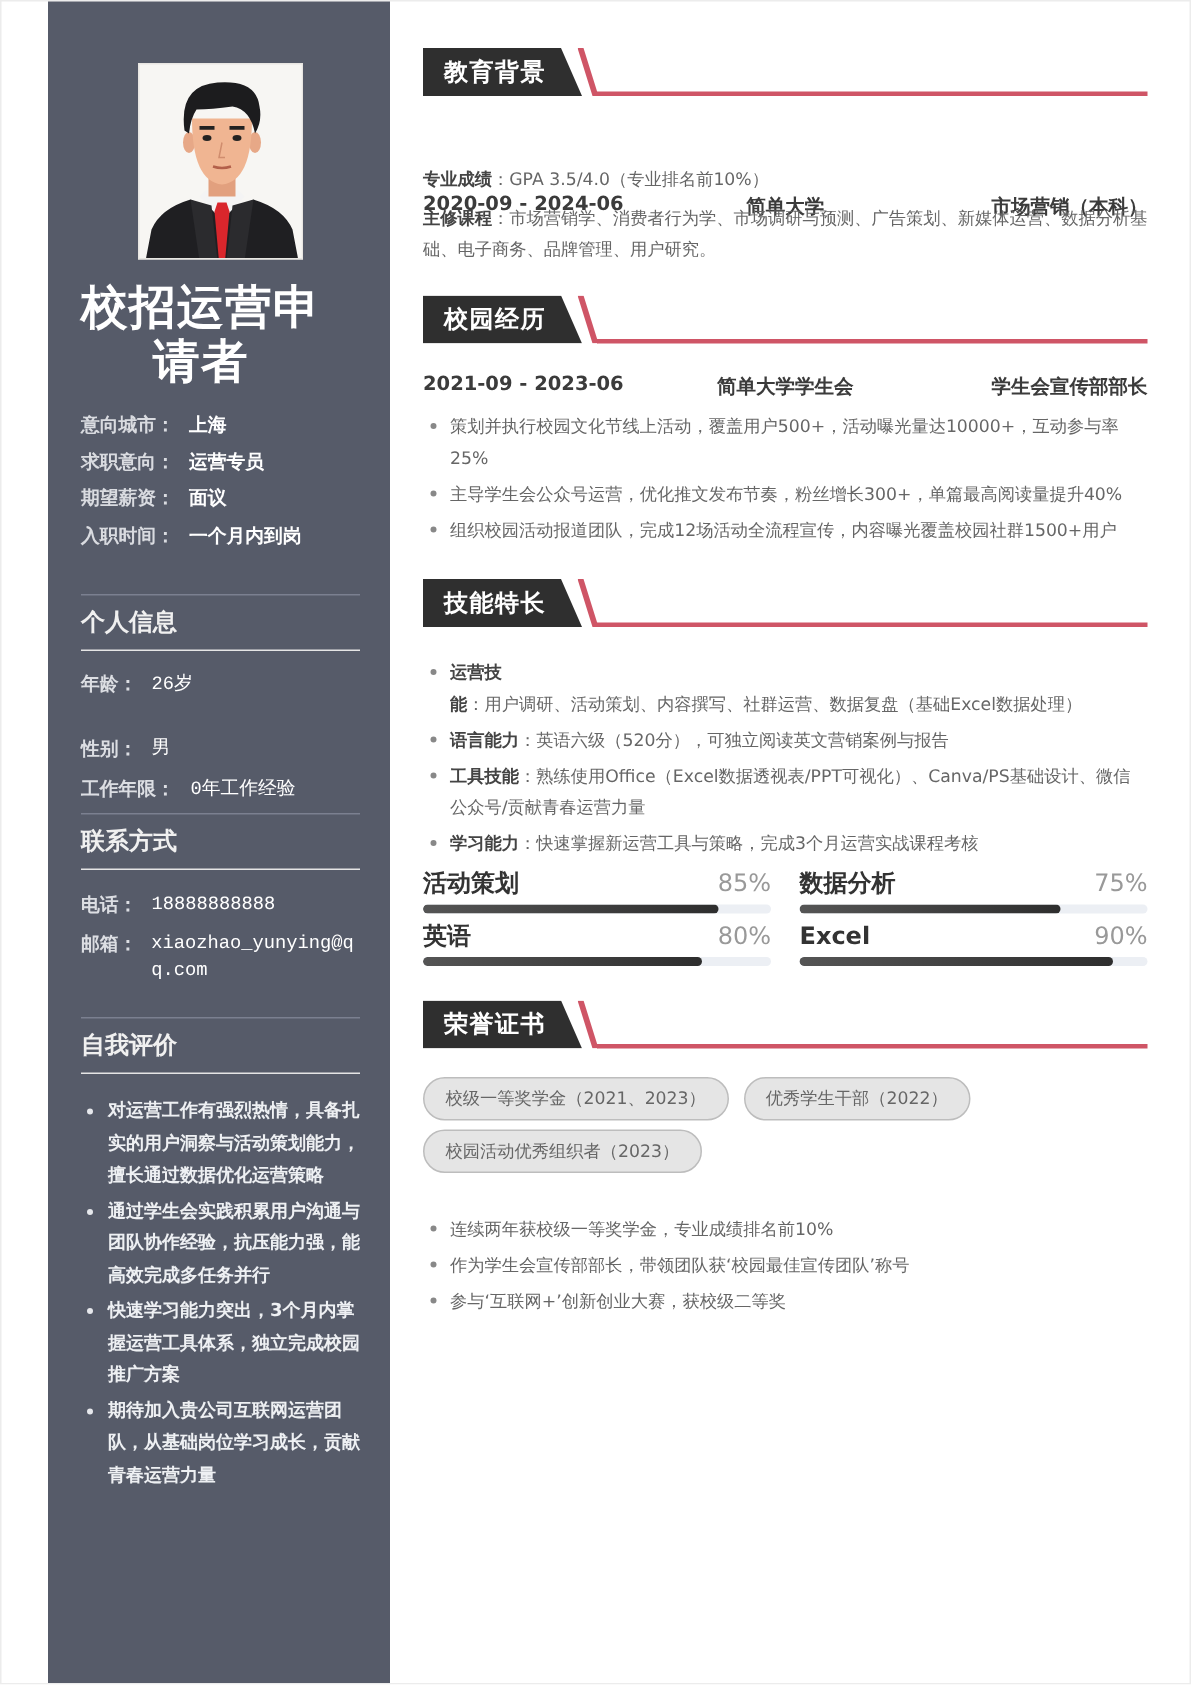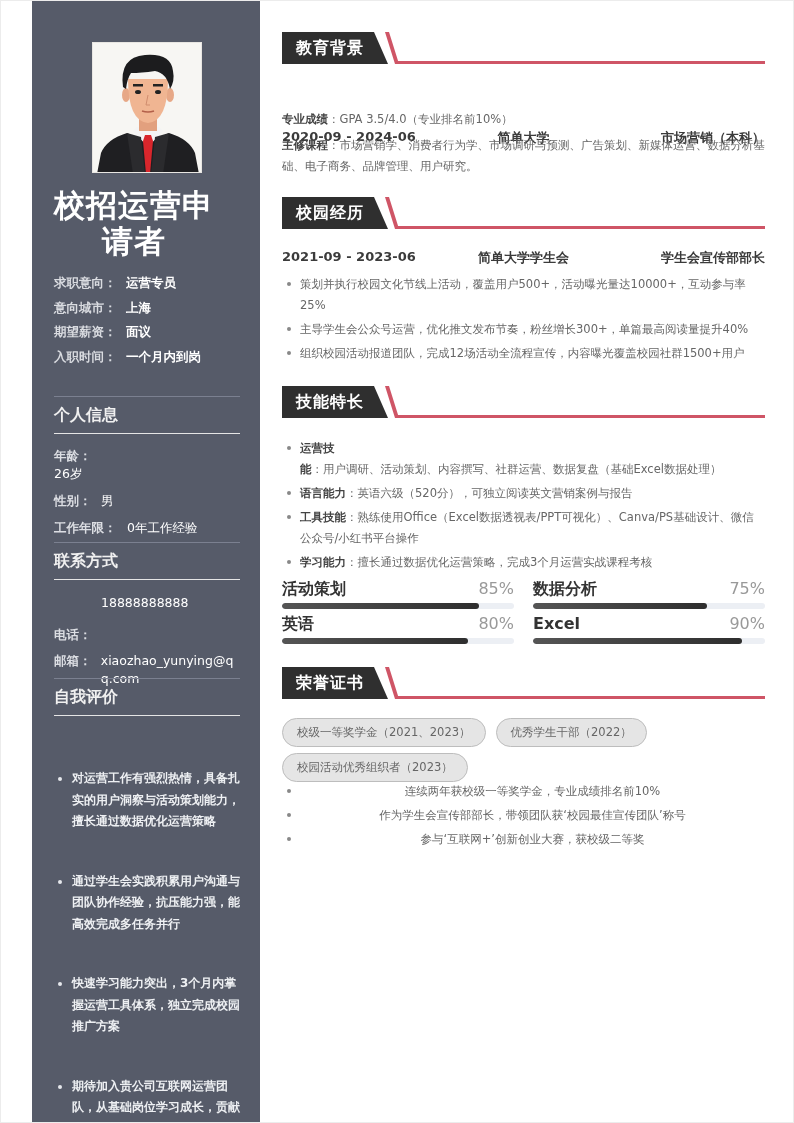--- a/index.html
+++ b/index.html
@@ -11,23 +11,23 @@
   .name { position: absolute; left: 0; top: 186px; width: 204px; text-align: center; font-size: 31px; font-weight: bold; line-height: 36px; color: #ffffff; letter-spacing: 1px; padding: 0 20px; }
   .intent { position: absolute; left: 22px; top: 272px; width: 190px; }
   .intent-row { display: flex; font-size: 12.5px; font-weight: bold; height: 24.5px; line-height: 20px; }
   .intent-row .k { color: #d9dbe0; width: 72px; }
   .intent-row .v { color: #ffffff; }
   .sb-section { position: absolute; left: 22px; width: 186px; }
   .sb-title { border-top: 1px solid #7b8090; border-bottom: 1px solid #e5e5e5; font-size: 16px; font-weight: bold; color: #f0f0f0; height: 38px; line-height: 36px; }
   .sb-rows { padding-top: 10px; }
   .sb-row { display: flex; font-size: 12.5px; line-height: 18px; margin-bottom: 8px; }
   .sb-row .k { color: #dcdee3; font-weight: bold; white-space: nowrap; }
-  .sb-row .v { color: #ffffff; word-break: break-all; }
+  .sb-row .v { color: #ffffff; word-break: break-all; font-family: Liberation Mono, monospace; }
   .eval-list { list-style: none; padding-top: 14px; }
-  .eval-list li { position: relative; padding-left: 18px; font-size: 12px; line-height: 21.5px; font-weight: bold; color: #eef0f3; margin-bottom: 2px; margin-top: 38px; }
+  .eval-list li { position: relative; padding-left: 18px; font-size: 12px; line-height: 21.5px; font-weight: bold; color: #eef0f3; margin-bottom: 2px; }
   .eval-list li::before { content: ""; position: absolute; left: 4px; top: 9px; width: 4px; height: 4px; border-radius: 50%; background: #e6e8ec; }
 
   .main { position: absolute; left: 281px; top: 0; width: 483px; }
   .sec-head { position: absolute; left: 0; width: 483px; height: 32px; }
   .sec-head .tab { position: absolute; left: 0; top: 0; height: 32px; width: 106px; background: #2f2f2f; clip-path: polygon(0 0, 92px 0, 106px 32px, 0 32px); }
   .sec-head .tab-text { position: absolute; left: 14px; top: 0; line-height: 32px; font-size: 16px; font-weight: bold; color: #fff; letter-spacing: 1px; }
   .sec-head .slash { position: absolute; left: 103px; top: 0; width: 14px; height: 32px; background: #cf5566; clip-path: polygon(0 0, 4px 0, 14px 32px, 10px 32px); }
   .sec-head .line { position: absolute; left: 116px; right: 0; top: 29px; height: 3px; background: #cf5566; }
 
   .row3 { position: absolute; left: 0; width: 483px; display: flex; justify-content: space-between; font-size: 13px; font-weight: bold; color: #3b3b3b; }
@@ -89,60 +89,60 @@
 
         <path d="M49 68 Q55 70 61 68" stroke="#b3604a" stroke-width="1.6" fill="none"></path>
         <path d="M55 52 L53 62 L57 62" stroke="#d08d6e" stroke-width="1" fill="none"></path>
       </svg>
     </div>
 
     <div class="name">校招运营申请者</div>
 
     <div class="intent">
       <div class="intent-row">
+        <span class="k">意向城市：</span>
+        <span class="v">上海</span>
+      </div>
+      <div class="intent-row">
         <span class="k">求职意向：</span>
         <span class="v">运营专员</span>
-      </div>
-      <div class="intent-row">
-        <span class="k">意向城市：</span>
-        <span class="v">上海</span>
       </div>
       <div class="intent-row">
         <span class="k">期望薪资：</span>
         <span class="v">面议</span>
       </div>
       <div class="intent-row">
         <span class="k">入职时间：</span>
         <span class="v">一个月内到岗</span>
       </div>
     </div>
 
     <div class="sb-section" style="top:395px;">
       <div class="sb-title">个人信息</div>
       <div class="sb-rows" style="padding-top:13px;">
-        <div class="sb-row" style="margin-bottom:9px;flex-direction:column;">
+        <div class="sb-row" style="margin-bottom:25px;">
           <span class="k" style="width:47px;">年龄：</span>
           <span class="v">26岁</span>
         </div>
         <div class="sb-row" style="margin-bottom:9px;">
           <span class="k" style="width:47px;">性别：</span>
           <span class="v">男</span>
         </div>
         <div class="sb-row">
           <span class="k" style="width:73px;">工作年限：</span>
           <span class="v">0年工作经验</span>
         </div>
       </div>
     </div>
 
     <div class="sb-section" style="top:541px;">
       <div class="sb-title">联系方式</div>
       <div class="sb-rows" style="padding-top:14px;">
         <div class="sb-row" style="margin-bottom:8px;">
-          <span class="k" style="width:47px;margin-top:32px;">电话：</span>
+          <span class="k" style="width:47px;">电话：</span>
           <span class="v">18888888888</span>
         </div>
         <div class="sb-row">
           <span class="k" style="width:47px;">邮箱：</span>
           <span class="v" style="width:140px;">xiaozhao_yunying@qq.com</span>
         </div>
       </div>
     </div>
 
     <div class="sb-section" style="top:677px;">
@@ -201,24 +201,24 @@
     </div>
     <ul class="blist" style="top:437px;">
       <li style="line-height:21px;">
         <b>运营技</b><br>
         <b>能</b><span>：用户调研、活动策划、内容撰写、社群运营、数据复盘（基础Excel数据处理）</span>
       </li>
       <li>
         <b>语言能力</b><span>：英语六级（520分），可独立阅读英文营销案例与报告</span>
       </li>
       <li>
-        <b>工具技能</b><span>：熟练使用Office（Excel数据透视表/PPT可视化）、Canva/PS基础设计、微信公众号/小红书平台操作</span>
+        <b>工具技能</b><span>：熟练使用Office（Excel数据透视表/PPT可视化）、Canva/PS基础设计、微信公众号/贡献青春运营力量</span>
       </li>
       <li>
-        <b>学习能力</b><span>：擅长通过数据优化运营策略，完成3个月运营实战课程考核</span>
+        <b>学习能力</b><span>：快速掌握新运营工具与策略，完成3个月运营实战课程考核</span>
       </li>
     </ul>
 
     <div class="bars">
       <div class="bar-item">
         <div class="bar-top">
           <span class="bar-name">活动策划</span>
           <span class="bar-pct">85%</span>
         </div>
         <div class="bar-track">
@@ -258,19 +258,19 @@
       <div class="tab"></div>
       <span class="tab-text">荣誉证书</span>
       <div class="slash"></div>
       <div class="line"></div>
     </div>
     <div class="tags">
       <span class="tag">校级一等奖学金（2021、2023）</span>
       <span class="tag">优秀学生干部（2022）</span>
       <span class="tag">校园活动优秀组织者（2023）</span>
     </div>
-    <ul class="blist" style="top:780px;text-align:center;">
+    <ul class="blist" style="top:808px;">
       <li>连续两年获校级一等奖学金，专业成绩排名前10%</li>
       <li>作为学生会宣传部部长，带领团队获‘校园最佳宣传团队’称号</li>
       <li>参与‘互联网+’创新创业大赛，获校级二等奖</li>
     </ul>
   </main>
 </div>
 
 </body></html>

